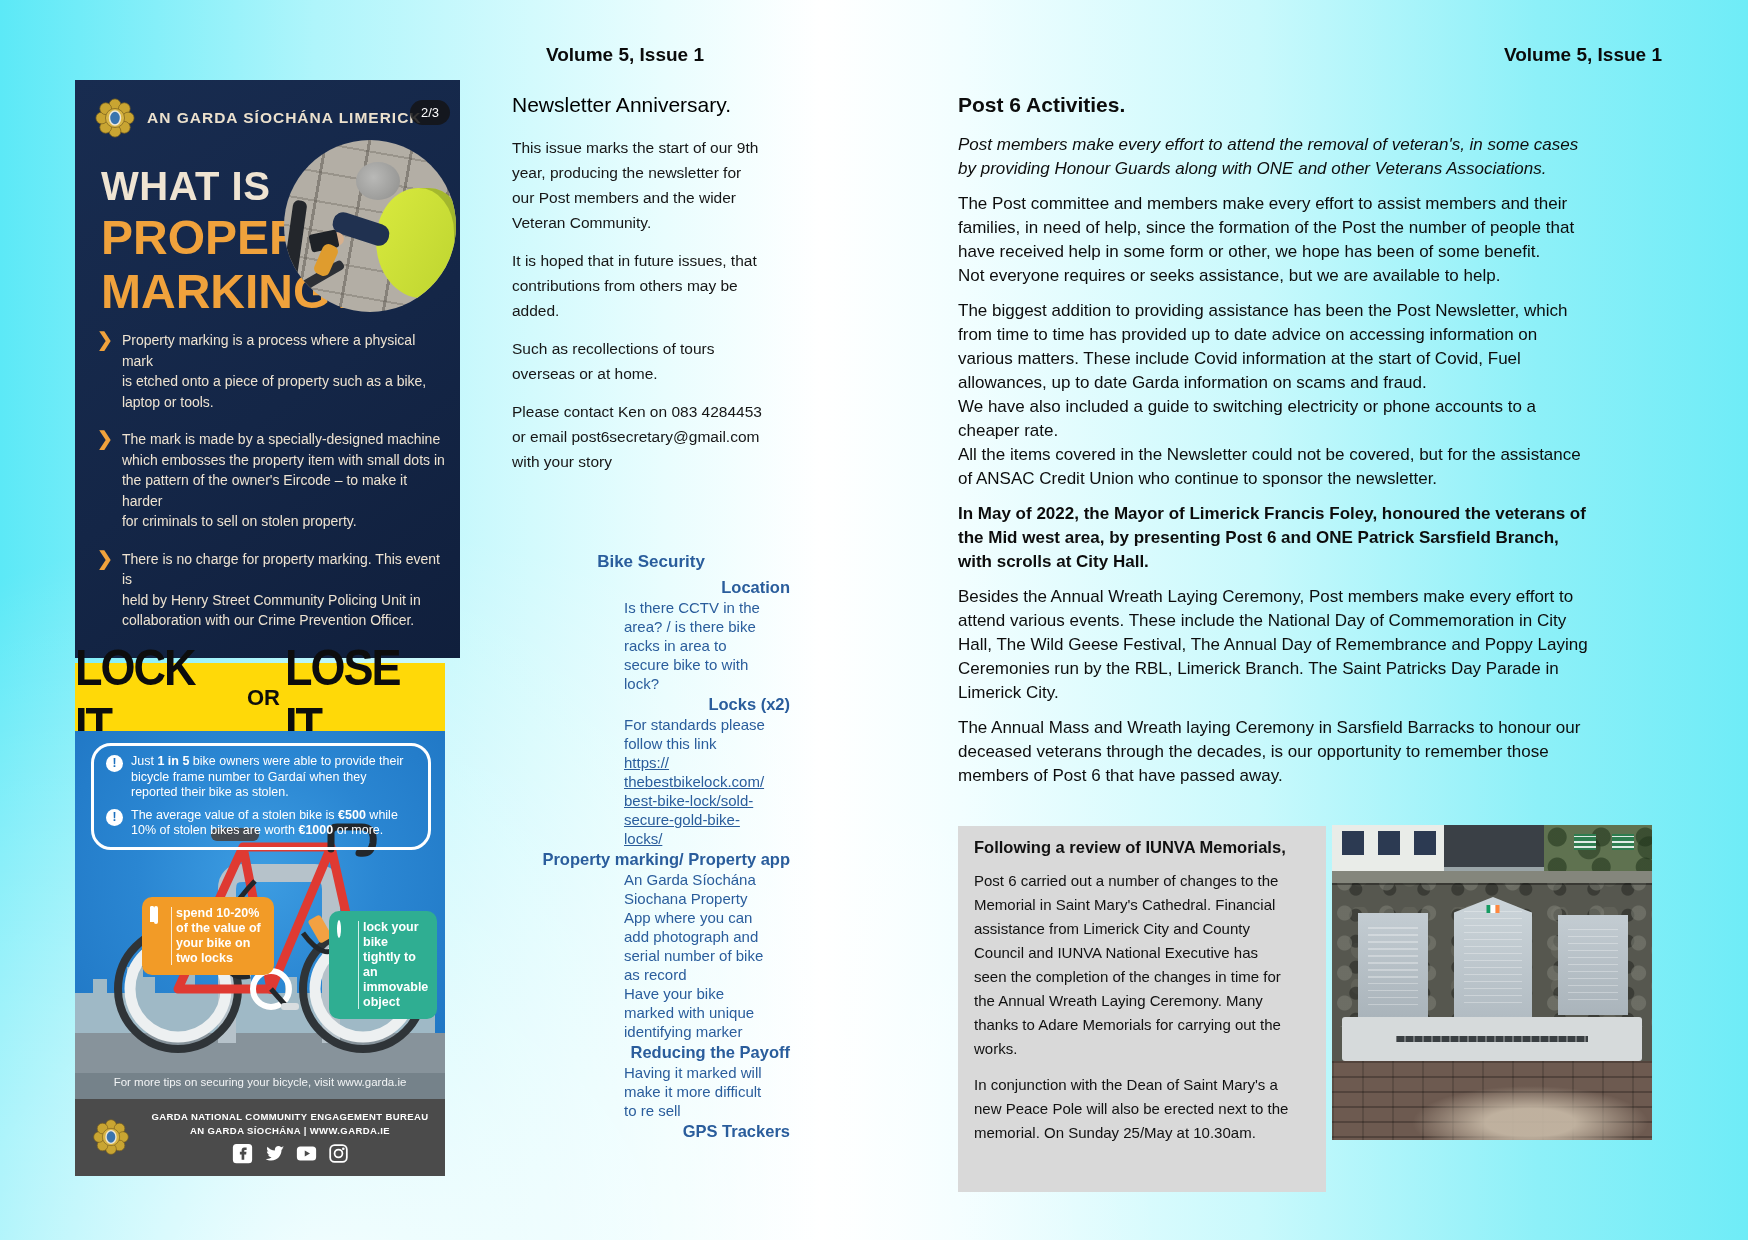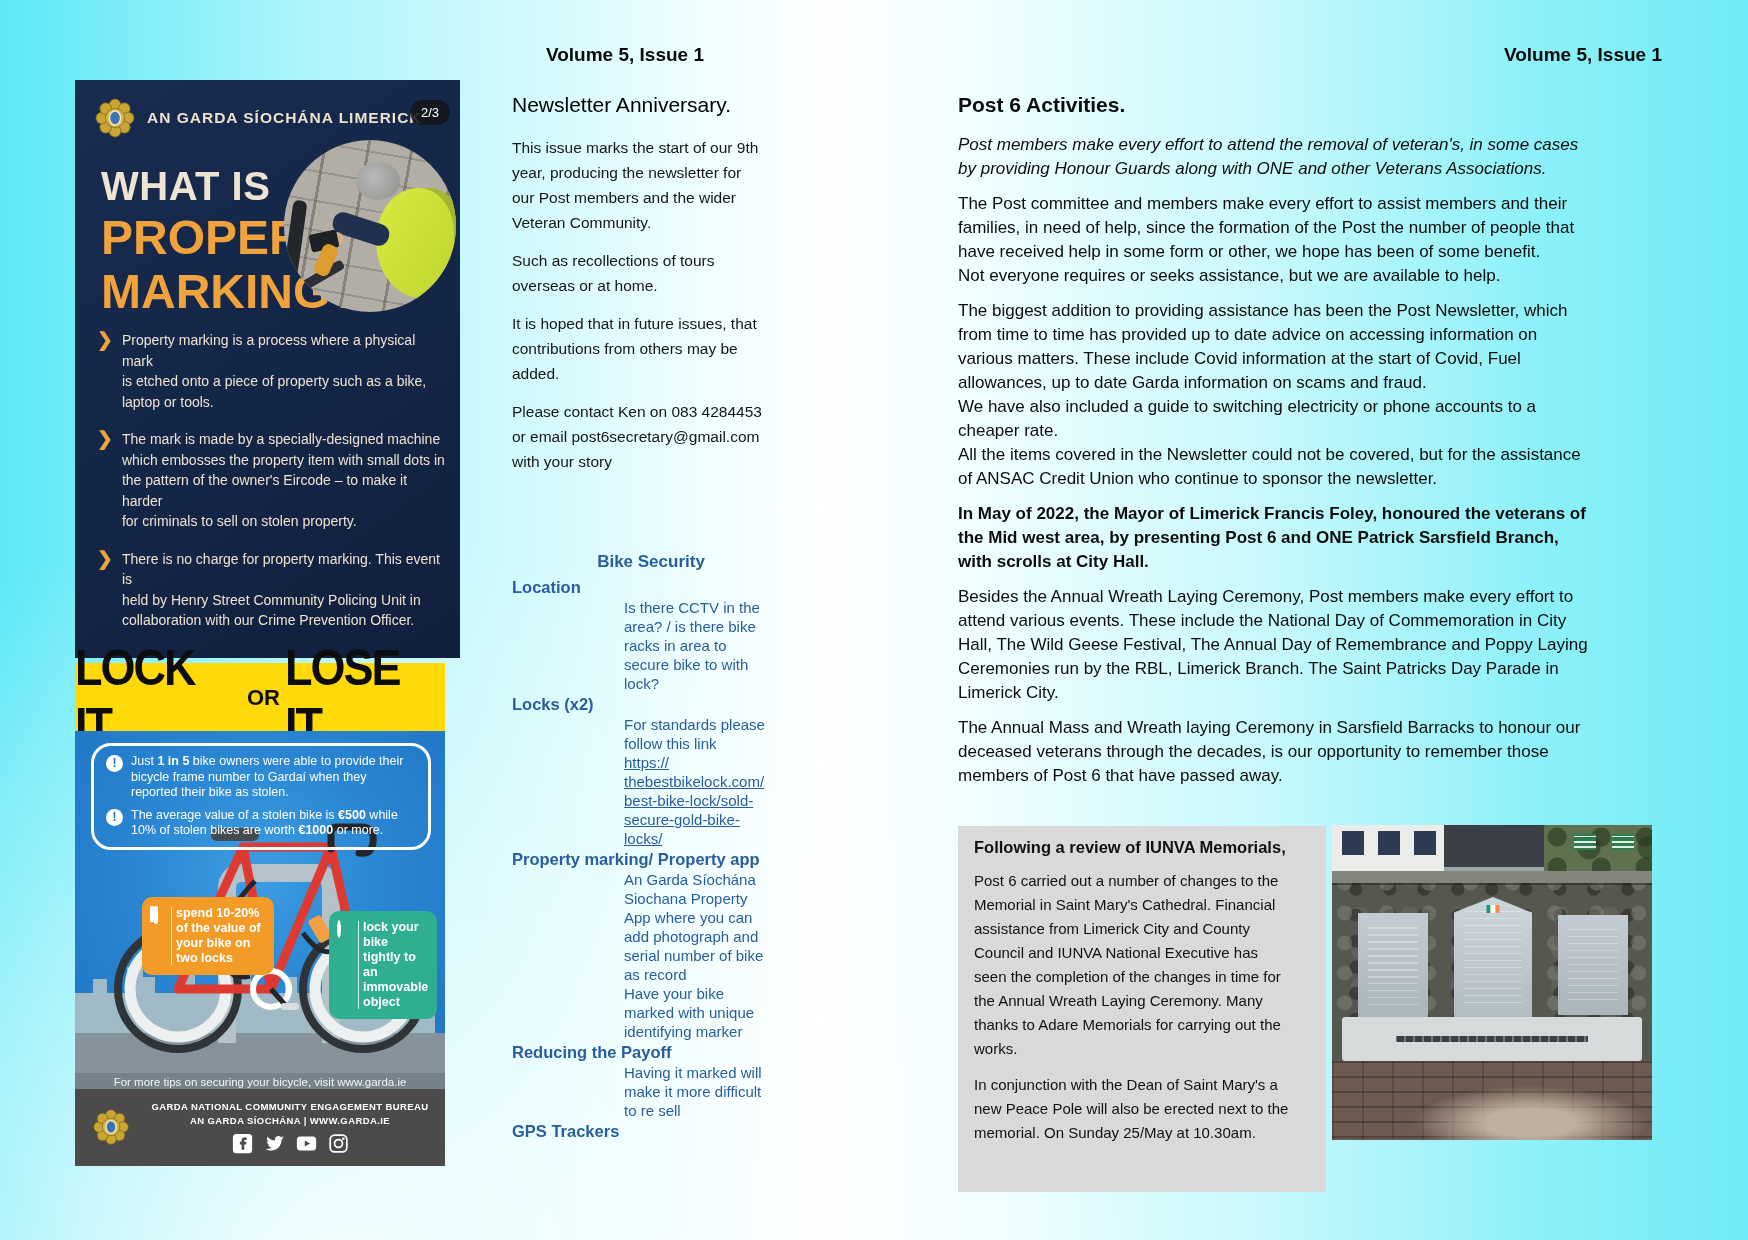--- a/index.html
+++ b/index.html
@@ -48,21 +48,21 @@
   .bullet{ display:flex; gap:9px; }
   .b-arrow{ color:#f0a23c; font-size:19px; font-weight:800; line-height:19px; flex:none; }
   .b-text{ color:#eee3d1; font-size:14px; line-height:20.5px; }
 
   
   .mid-col{ position:absolute; left:512px; top:93px; width:292px; color:#161616; }
   .nl-head{ font-size:21px; font-weight:normal; color:#000; margin-bottom:18px; }
   .mid-col p{ font-size:15.5px; line-height:25px; margin-bottom:13px; }
   .bike-sec{ position:absolute; left:512px; top:552px; width:278px; color:#2a5d9c; }
   .bs-title{ text-align:center; font-weight:bold; font-size:17px; margin-bottom:4px; }
-  .bs-head{ font-weight:bold; font-size:16.5px; line-height:22px; }
+  .bs-head{ font-weight:bold; font-size:16.5px; line-height:22px;text-align:right; }
   .bs-detail{ margin-left:112px; width:162px; font-size:15px; line-height:19px; }
   .bs-link{ text-decoration:underline; color:#2a5d9c; display:block; font-size:15px; line-height:19px; }
 
   
   .lock-poster{ position:absolute; left:75px; top:663px; width:370px; height:505px; }
   .lp-yellow{ height:68px; background:#ffd908; display:flex; align-items:center; justify-content:center; color:#0d0d0d; }
   .lp-yellow .big{ font-size:45px; font-weight:900; letter-spacing:-2px; transform:scaleY(1.12); }
   .lp-yellow .or{ font-size:22px; font-weight:900; margin:2px 5px 0 7px; }
   .lp-blue{ position:relative; height:342px; overflow:hidden;
     background:radial-gradient(circle at 50% 42%, #3d9de2 0%, #2a86d2 45%, #1e74c2 100%); }
@@ -77,21 +77,21 @@
   .callout{ position:absolute; z-index:3; color:#fff; font-size:12.5px; line-height:15px; font-weight:600;
     border-radius:10px; padding:9px 9px 9px 34px;margin-left:47px; }
   .callout.orange{ left:20px; top:166px; width:132px; background:#f29b27; }
   .callout.teal{ right:8px; top:180px; width:108px; background:#2fae92; }
   .c-icon{ position:absolute; left:8px; top:11px; width:20px; }
   .c-div{ position:absolute; left:29px; top:10px; bottom:10px; width:1px; background:rgba(255,255,255,.8); }
   .lock-arc{ width:10px; height:8px; border:2px solid #fff; border-bottom:none; border-radius:6px 6px 0 0; margin:0 auto; }
   .lock-body{ width:14px; height:11px; border:2px solid #fff; border-radius:2px; margin:0 auto; }
   .key-ring{ width:12px; height:12px; border:2px solid #fff; border-radius:50%; margin:0 auto; }
   .key-stem{ width:2px; height:14px; background:#fff; margin:0 auto; }
-  .lp-tipbar{ height:16px; background:#75828a; color:#f2f4f5; font-size:11.5px; text-align:center; line-height:18px; }
+  .lp-tipbar{ height:26px; background:#75828a; color:#f2f4f5; font-size:11.5px; text-align:center; line-height:18px; }
   .lp-footer{ position:relative; height:77px; background:#4b4b4b; }
   .lpf-crest{ position:absolute; left:16px; top:18px; width:40px; height:40px; }
   .lpf-lines{ position:absolute; left:70px; right:10px; top:12px; text-align:center; color:#fff; }
   .lpf-l1{ font-size:9.5px; font-weight:bold; letter-spacing:.4px; }
   .lpf-l2{ font-size:9.5px; font-weight:bold; letter-spacing:.4px; margin-top:3px; }
   .lpf-icons{ position:absolute; left:70px; right:10px; top:44px; display:flex; justify-content:center; gap:11px; }
   .lpf-icons svg{ width:21px; height:21px; }
 
   
   .right-col{ position:absolute; left:958px; top:93px; width:706px; color:#0d0d0d; }
@@ -216,25 +216,25 @@
       </div>
     </div>
   </div>
 
   <div class="mid-col">
     <div class="nl-head">Newsletter Anniversary.</div>
     <p class="pre">This issue marks the start of our 9th
 year, producing the newsletter for
 our Post  members and the wider
 Veteran Community.</p>
-    <p class="pre">Such as recollections of tours
-overseas or at home.</p>
     <p class="pre">It is hoped that in future issues, that
 contributions from others may be
 added.</p>
+    <p class="pre">Such as recollections of tours
+overseas or at home.</p>
     <p class="pre">Please contact Ken on 083 4284453
 or email post6secretary@gmail.com
 with your story</p>
   </div>
 
   <div class="bike-sec">
     <div class="bs-title">Bike Security</div>
     <div class="bs-head">Location</div>
     <div class="bs-detail pre">Is there CCTV in the
 area? / is there bike

